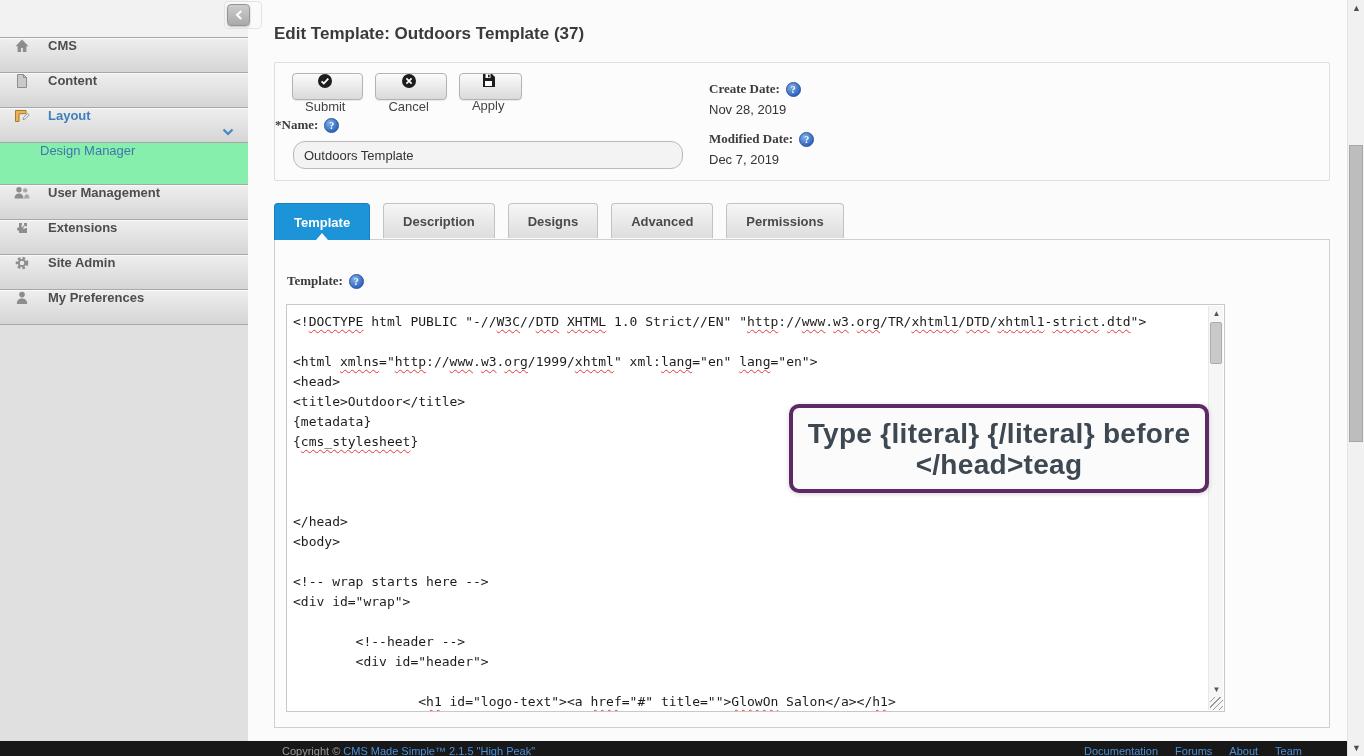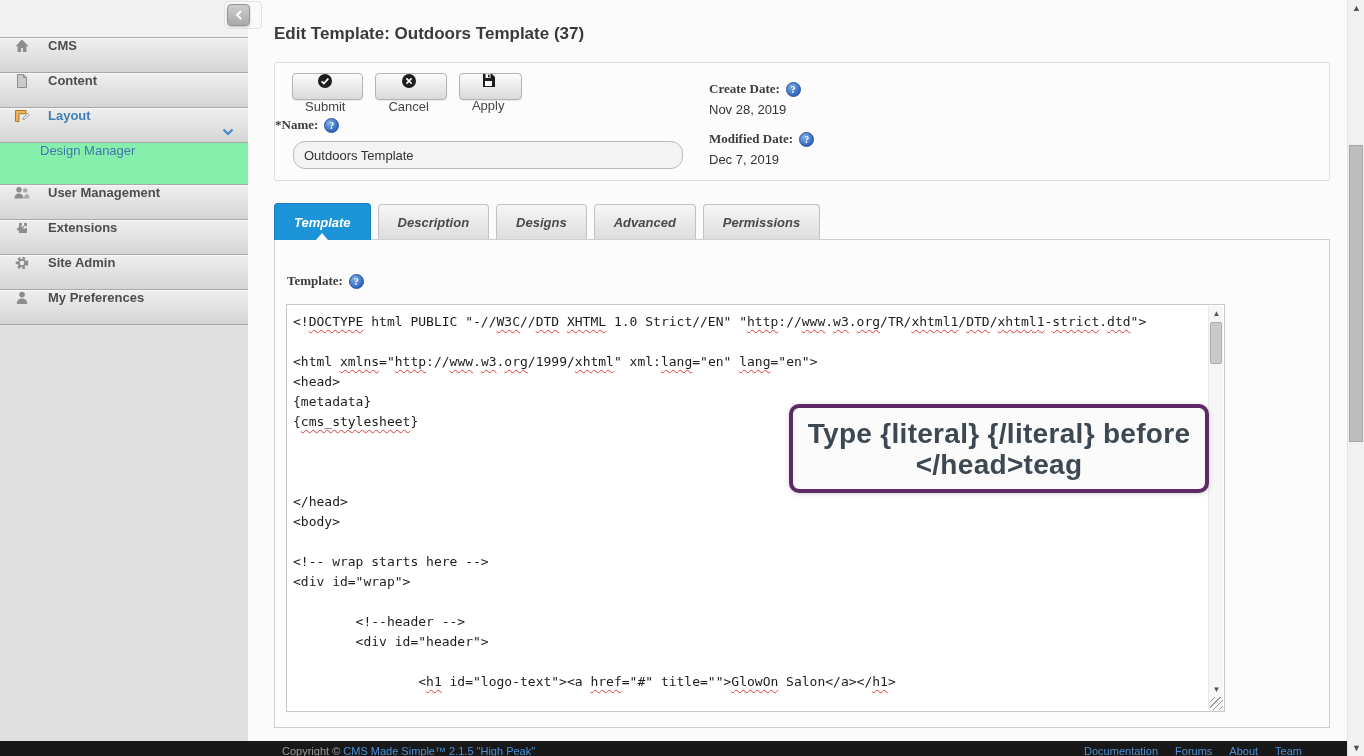--- a/index.html
+++ b/index.html
@@ -40,21 +40,21 @@
     border:1px solid #b9b9b9; border-radius:12px; padding:0 10px; font-size:13px; color:#333;
     font-family:Liberation Sans, sans-serif; }
   .dates { position:absolute; left:434px; top:18px; }
   .date-value { font-size:13px; color:#333; margin:5px 0 14px; }
   .help-icon { width:15px; height:15px; border-radius:50%; display:inline-flex; align-items:center; justify-content:center;
     background:radial-gradient(circle at 35% 30%, #7fb0e6, #2f63bd 75%); border:1px solid #24509b;
     color:#fff; font-size:10px; font-weight:bold; cursor:pointer; }
   .help-icon::after { content:"?"; }
 
   
-  .tabs { position:absolute; left:26px; top:203px; display:flex; align-items:center; gap:7px; height:37px;font-style:italic; }
+  .tabs { position:absolute; left:26px; top:203px; display:flex; align-items:flex-start; gap:13px; height:37px; }
   .tab { position:relative; height:35px; padding:0 19px; display:flex; align-items:center;
     background:linear-gradient(#f6f6f6,#dddddd); border:1px solid #c2c2c2; border-bottom:none;
     border-radius:4px 4px 0 0; font-size:13px; font-weight:bold; color:#4a4a4a; cursor:pointer; }
   .tab.active { height:37px; background:#1e94d8; border-color:#1a7ec0; color:#fff; z-index:3; }
   .tab.active::after { content:""; position:absolute; bottom:0; left:50%; transform:translateX(-50%);
     border-left:6px solid transparent; border-right:6px solid transparent; border-bottom:7px solid #fcfcfc; }
 
   .tab-panel { position:absolute; left:26px; top:239px; width:1056px; height:489px;
     background:#fcfcfc; border:1px solid #cfcfcf; z-index:2; }
   .editor-label { position:absolute; left:12px; top:33px; }
@@ -272,20 +272,21 @@
     <div class="field-label editor-label">
       <span>Template:</span>
       <span class="help-icon"></span>
     </div>
     <div class="code-box">
       <div class="code-content">
           <div class="code-line">&lt;!<span class="sp">DOCTYPE</span> html PUBLIC "-//<span class="sp">W3C</span>//<span class="sp">DTD</span> <span class="sp">XHTML</span> 1.0 Strict//EN" "<span class="sp">http</span>://<span class="sp">www</span>.<span class="sp">w3</span>.<span class="sp">org</span>/TR/<span class="sp">xhtml1</span>/<span class="sp">DTD</span>/<span class="sp">xhtml1</span>-<span class="sp">strict</span>.<span class="sp">dtd</span>"&gt;</div>
           <div class="code-line">&nbsp;</div>
           <div class="code-line">&lt;html <span class="sp">xmlns</span>="<span class="sp">http</span>://<span class="sp">www</span>.<span class="sp">w3</span>.<span class="sp">org</span>/1999/<span class="sp">xhtml</span>" xml:<span class="sp">lang</span>="en" <span class="sp">lang</span>="en"&gt;</div>
           <div class="code-line">&lt;head&gt;</div>
+          <div class="code-line">&lt;title&gt;Outdoor&lt;/title&gt;</div>
           <div class="code-line">{metadata}</div>
           <div class="code-line">{<span class="sp">cms_stylesheet</span>}</div>
           <div class="code-line">&nbsp;</div>
           <div class="code-line">&nbsp;</div>
           <div class="code-line">&nbsp;</div>
           <div class="code-line">&lt;/head&gt;</div>
           <div class="code-line">&lt;body&gt;</div>
           <div class="code-line">&nbsp;</div>
           <div class="code-line">&lt;!-- wrap starts here --&gt;</div>
           <div class="code-line">&lt;div id="wrap"&gt;</div>

